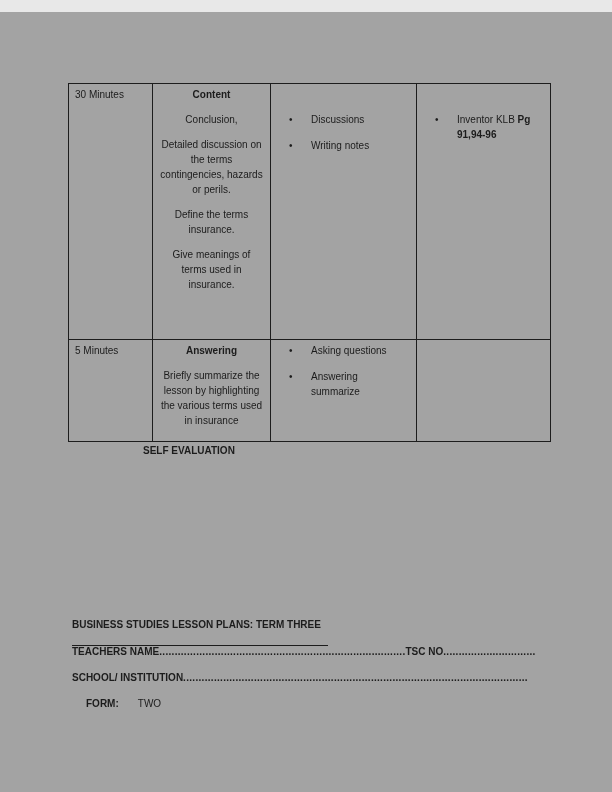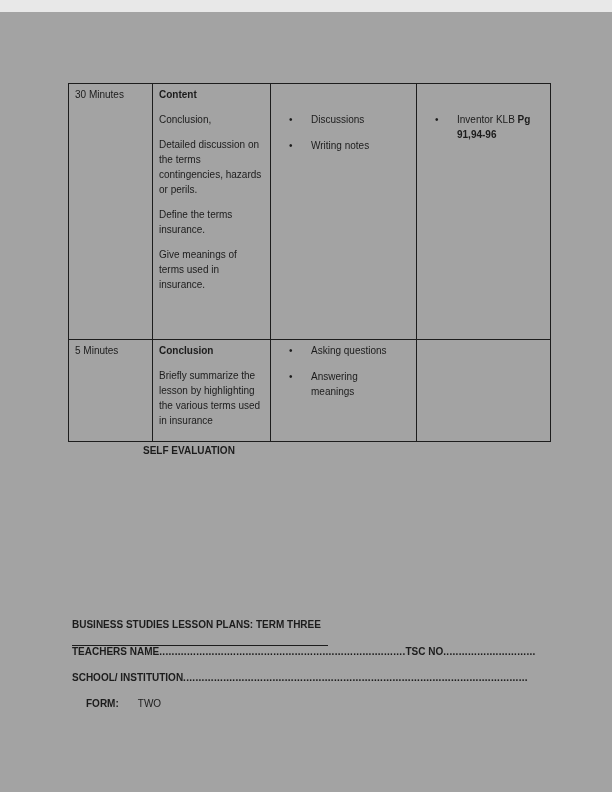--- a/index.html
+++ b/index.html
@@ -24,21 +24,21 @@
     table-layout: fixed;
   }
   .lesson-table td {
     border: 1px solid #1d1d1d;
     vertical-align: top;
     padding: 3px 6px;
     overflow: hidden;
   }
   tr.row-1 td { height: 249px; }
   tr.row-2 td { height: 93px; }
-  .cell-text p { margin: 0 0 10px 0; }
+  .cell-text p { margin: 0 0 10px 0; text-align: center; }
   .bold { font-weight: bold; }
   .bullets { padding-left: 12px; }
   .bullets.pad-top { margin-top: 25px; }
   .bullet-item { display: flex; margin-bottom: 11px; }
   .bullet-glyph { flex: 0 0 22px; width: 22px; }
   .bullet-text { flex: 1 1 auto; }
   .activities-cell .bullet-text { max-width: 80px; }
   .resources-cell .bullet-text { max-width: 86px; font-weight: bold; }
   .resources-cell .res-normal { font-weight: normal; }
   .self-eval {
@@ -116,32 +116,32 @@
               <span class="bullet-text"><span class="res-normal">Inventor KLB </span><span class="res-bold">Pg 91,94-96</span></span>
             </div>
           </div>
         </td>
       </tr>
       <tr class="row-2">
         <td class="time-cell">
           <div>5 Minutes</div>
         </td>
         <td class="cell-text content-cell">
-          <p class="bold">Conclusion</p>
+          <p class="bold">Answering</p>
           <p>Briefly summarize the lesson by highlighting the various terms used in insurance</p>
         </td>
         <td class="activities-cell">
           <div class="bullets">
             <div class="bullet-item">
               <span class="bullet-glyph">•</span>
               <span class="bullet-text">Asking questions</span>
             </div>
             <div class="bullet-item">
               <span class="bullet-glyph">•</span>
-              <span class="bullet-text">Answering meanings</span>
+              <span class="bullet-text">Answering summarize</span>
             </div>
           </div>
         </td>
         <td class="resources-cell"></td>
       </tr>
     </tbody>
   </table>
 
   <div class="self-eval">SELF EVALUATION</div>
 

